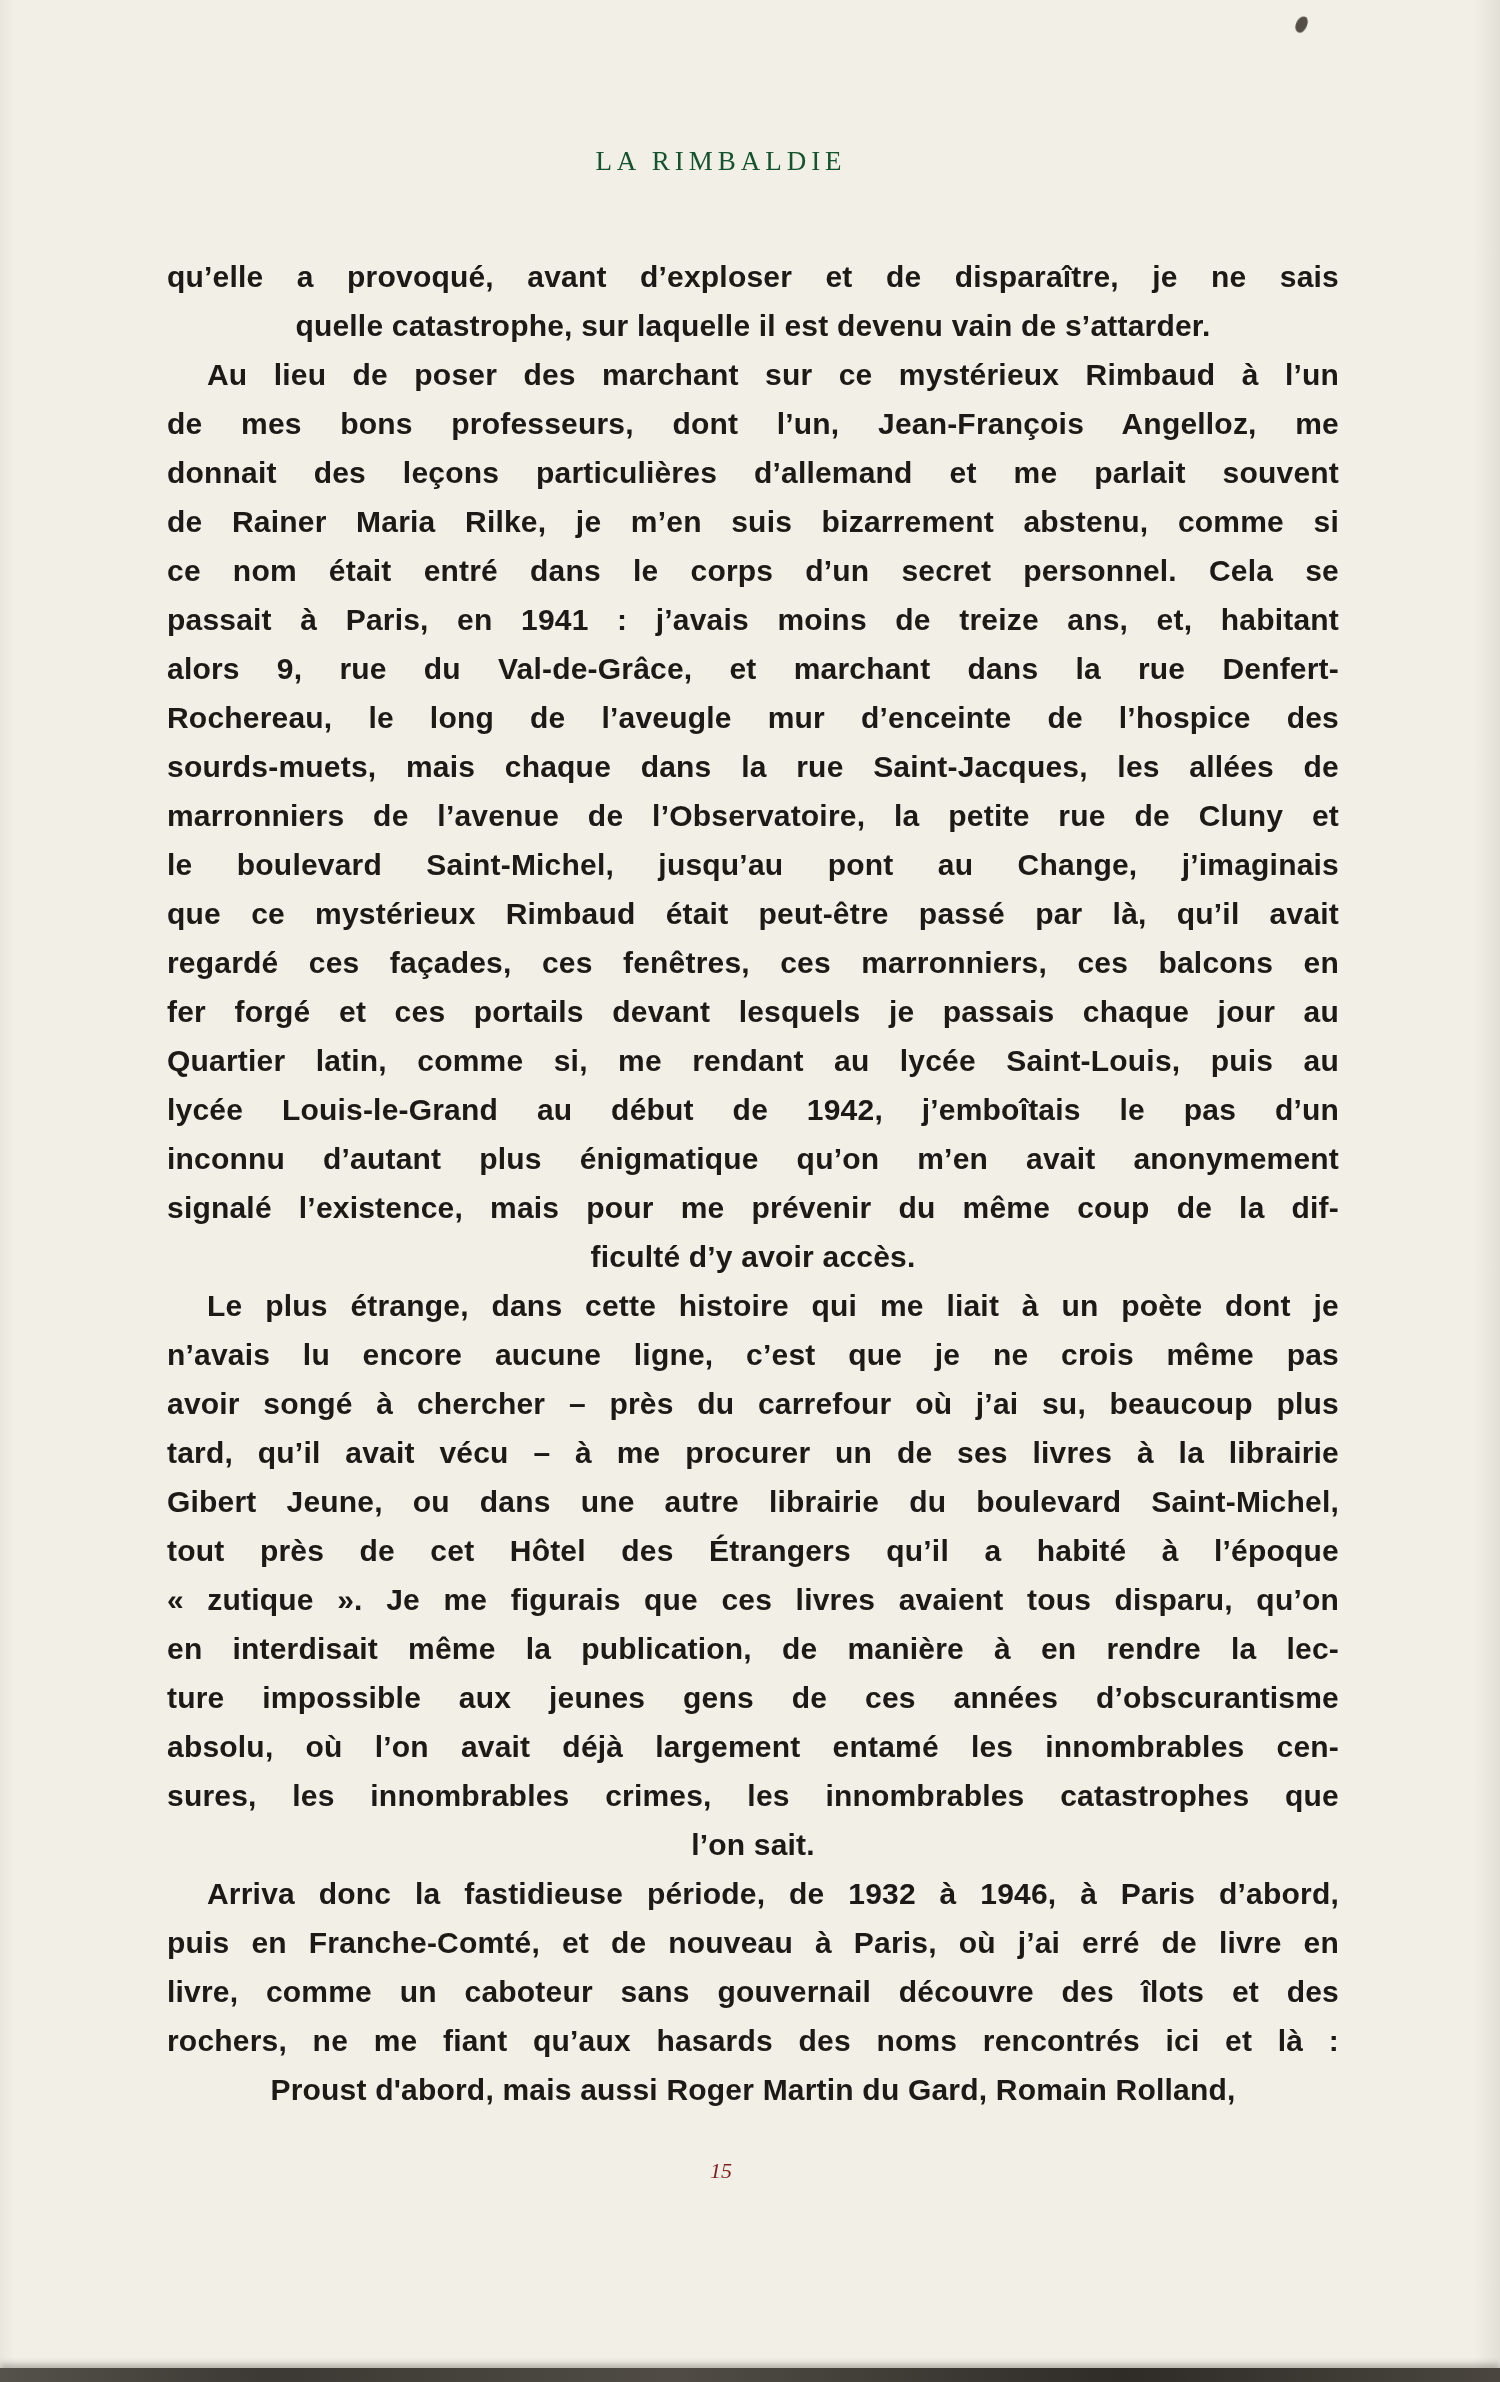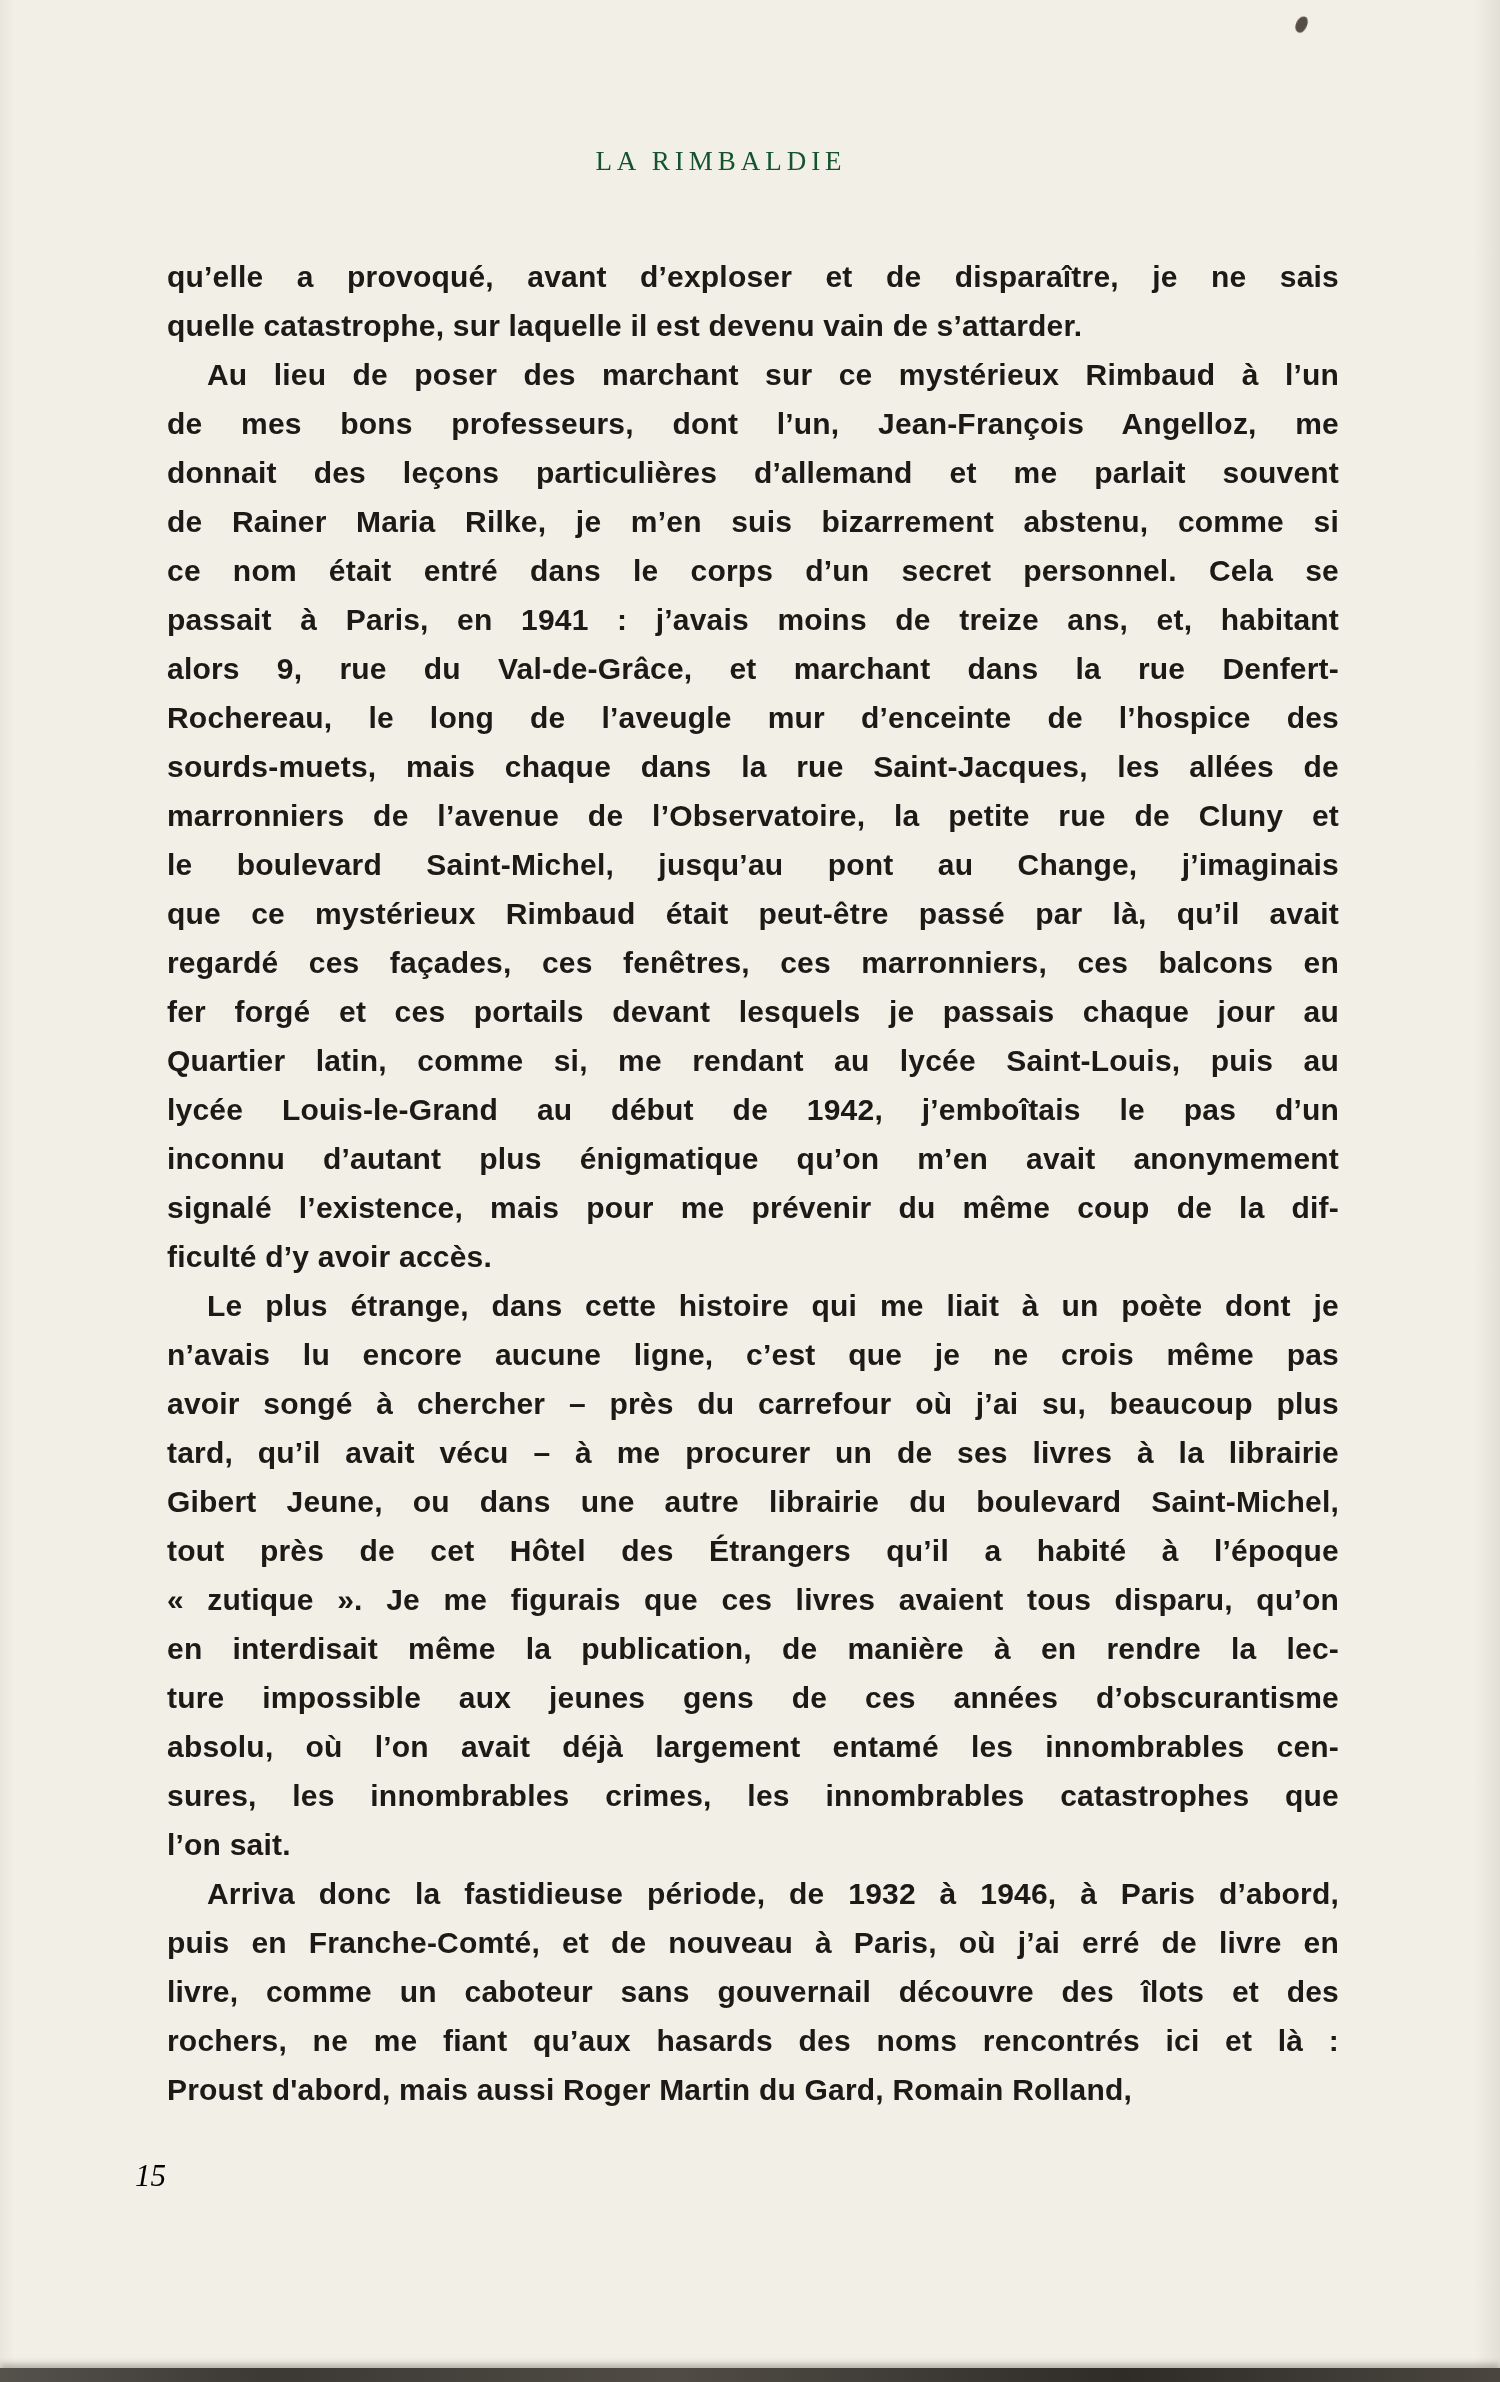--- a/index.html
+++ b/index.html
@@ -72,31 +72,32 @@
     letter-spacing: 0.2px;
     margin-left: 32px;
   }
   .para { margin: 0; padding: 0; }
   .line { white-space: normal; }
   .line.just {
     text-align: justify;
     text-align-last: justify;
     -moz-text-align-last: justify;
   }
-  .line.last { text-align: left; }
+  .line.last { text-align: center; }
   .line.indent { text-indent: 40px; }
   .folio {
     position: absolute;
     top: 2158px;
     left: 135px;
     width: 1172px;
+    text-align: center;
     font-family: "Liberation Serif", serif;
     font-style: italic;
-    font-size: 31px;
-    color: #000000;
+    font-size: 22px;
+    color: #7f1d1d;
   }
 </style>
 </head>
 <body>
 
 <div class="page">
   <div class="edge-shade-left"></div>
   <div class="edge-shade-right"></div>
   <div class="corner-smudge"></div>
 

